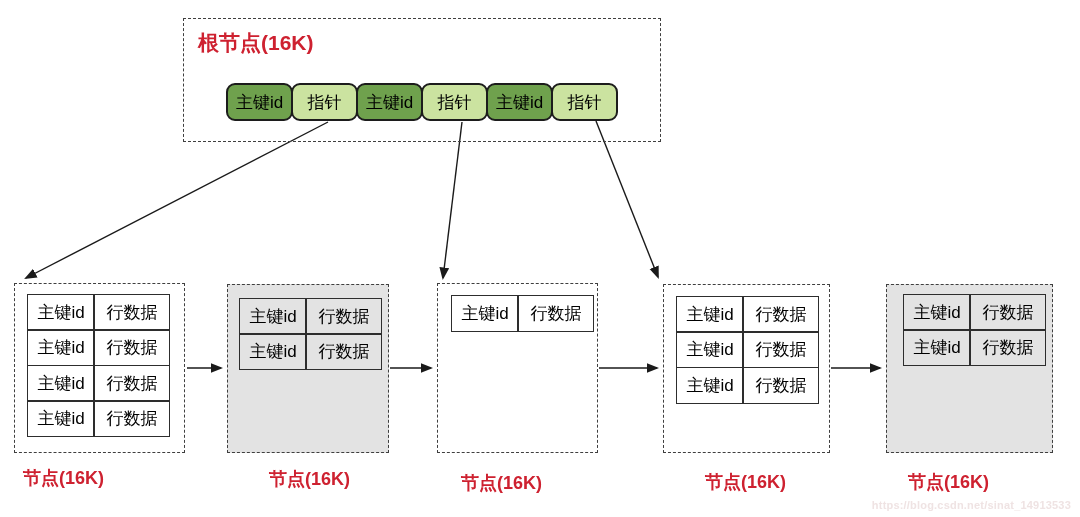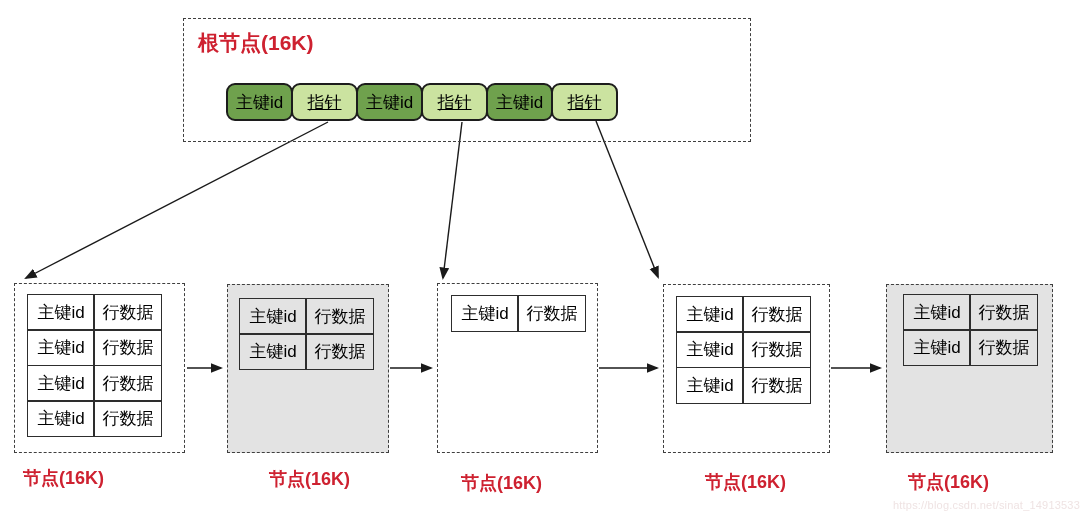--- a/index.html
+++ b/index.html
@@ -5,36 +5,36 @@
   html,body{margin:0;padding:0;background:#fff;}
   .canvas{
     position:relative;width:1080px;height:517px;background:#fff;overflow:hidden;
     font-family:"Liberation Sans","DejaVu Sans",sans-serif;
   }
   .arrows{position:absolute;left:0;top:0;width:1080px;height:517px;pointer-events:none;}
   .arrows line{stroke:var(--arrow,#1a1a1a);stroke-width:1.4;}
 
   
   .root-box{
-    position:absolute;left:183px;top:18px;width:568px;height:124px;
+    position:absolute;left:183px;top:18px;width:478px;height:124px;
     border:1.6px dashed #3f3f3f;box-sizing:border-box;
   }
   .root-label{
     position:absolute;left:14px;top:10px;
     font-size:21px;font-weight:bold;color:var(--label,#ce2130);white-space:nowrap;
   }
   .pill-row{position:absolute;left:44px;top:64px;display:flex;}
   .pill{
     width:67px;height:38px;box-sizing:border-box;
     border:2px solid #1c1c1c;border-radius:9px;margin-left:-2px;
     display:flex;align-items:center;justify-content:center;
     font-size:17px;color:#000;white-space:nowrap;
   }
   .pill.key{background:var(--key,#6fa14d);}
-  .pill.pointer{background:var(--pointer,#cbe3a0);text-decoration:underline;}
+  .pill.pointer{background:var(--pointer,#cbe3a0);}
 
   
   .leaf{
     position:absolute;border:1.6px dashed #3f3f3f;box-sizing:border-box;background:#fff;
   }
   .leaf.shaded{background:var(--shaded,#e3e3e3);}
   .leaf0{left:14px;top:283px;width:171px;height:170px;}
   .leaf1{left:227px;top:284px;width:162px;height:169px;}
   .leaf2{left:437px;top:283px;width:161px;height:170px;}
   .leaf3{left:663px;top:284px;width:167px;height:169px;}
@@ -47,37 +47,37 @@
   .leaf3 .tbl{margin:11px 0 0 12px;}
   .leaf4 .tbl{margin:9px 0 0 16px;}
   .row{display:flex;}
   .row + .row{margin-top:-1.6px;}
   .cell{
     height:37px;box-sizing:border-box;border:1.6px solid #2d2d2d;
     display:flex;align-items:center;justify-content:center;
     font-size:17px;color:#000;background:transparent;white-space:nowrap;
   }
   .cell.c0{width:68px;}
-  .cell.c1{width:69px;margin-left:-1.6px;}
+  .cell.c1{width:77px;margin-left:-1.6px;}
 
   
   .node-label{
     position:absolute;font-size:18px;font-weight:bold;
     color:var(--label,#ce2130);white-space:nowrap;
   }
   .lbl0{left:23px;top:466px;}
   .lbl1{left:269px;top:467px;}
   .lbl2{left:461px;top:471px;}
   .lbl3{left:705px;top:470px;}
   .lbl4{left:908px;top:470px;}
 
   
   .watermark{
-    position:absolute;right:0;top:499px;font-size:11px;
-    color:var(--wm,#efe3e3);letter-spacing:0.2px;
+    position:absolute;right:9px;top:499px;font-size:11px;
+    color:var(--wm,#efe3e3);letter-spacing:0.2px;font-weight:bold;
   }
 </style>
 </head>
 <body>
 
 <div class="canvas">
 
   <svg class="arrows" viewBox="0 0 1080 517">
     <defs>
       <marker id="ah" markerWidth="9" markerHeight="8" refX="7.5" refY="3.5" orient="auto">

